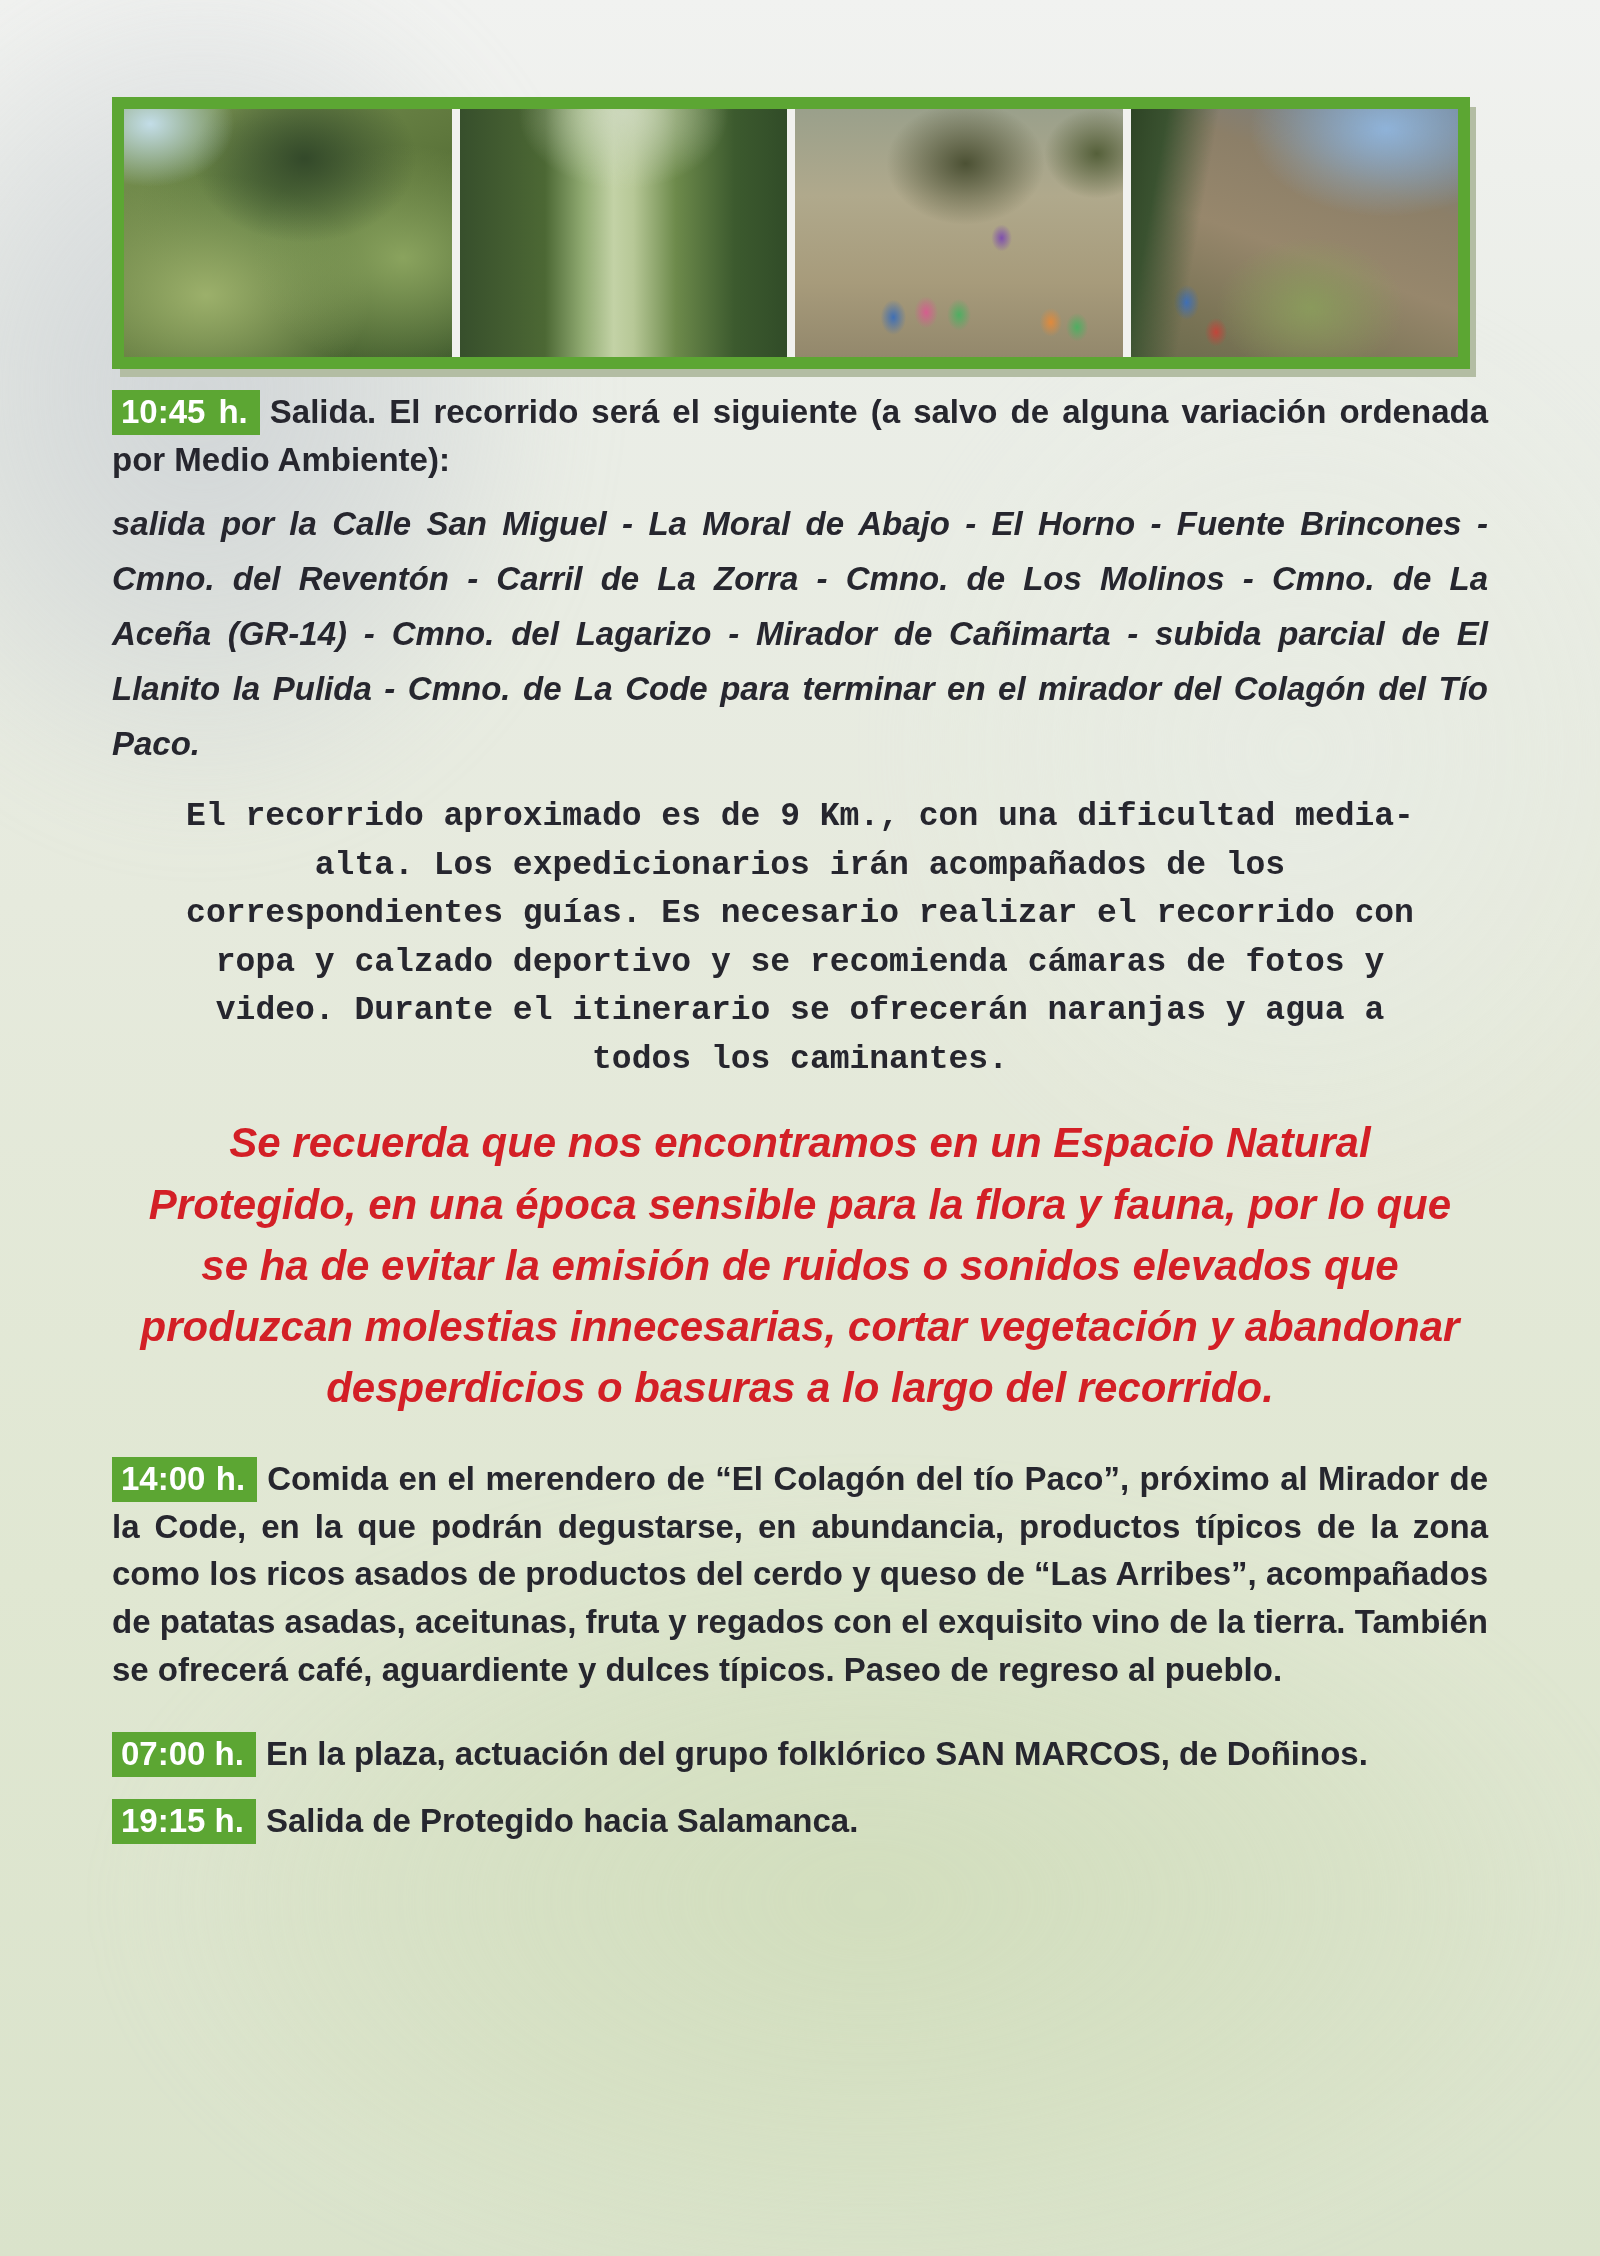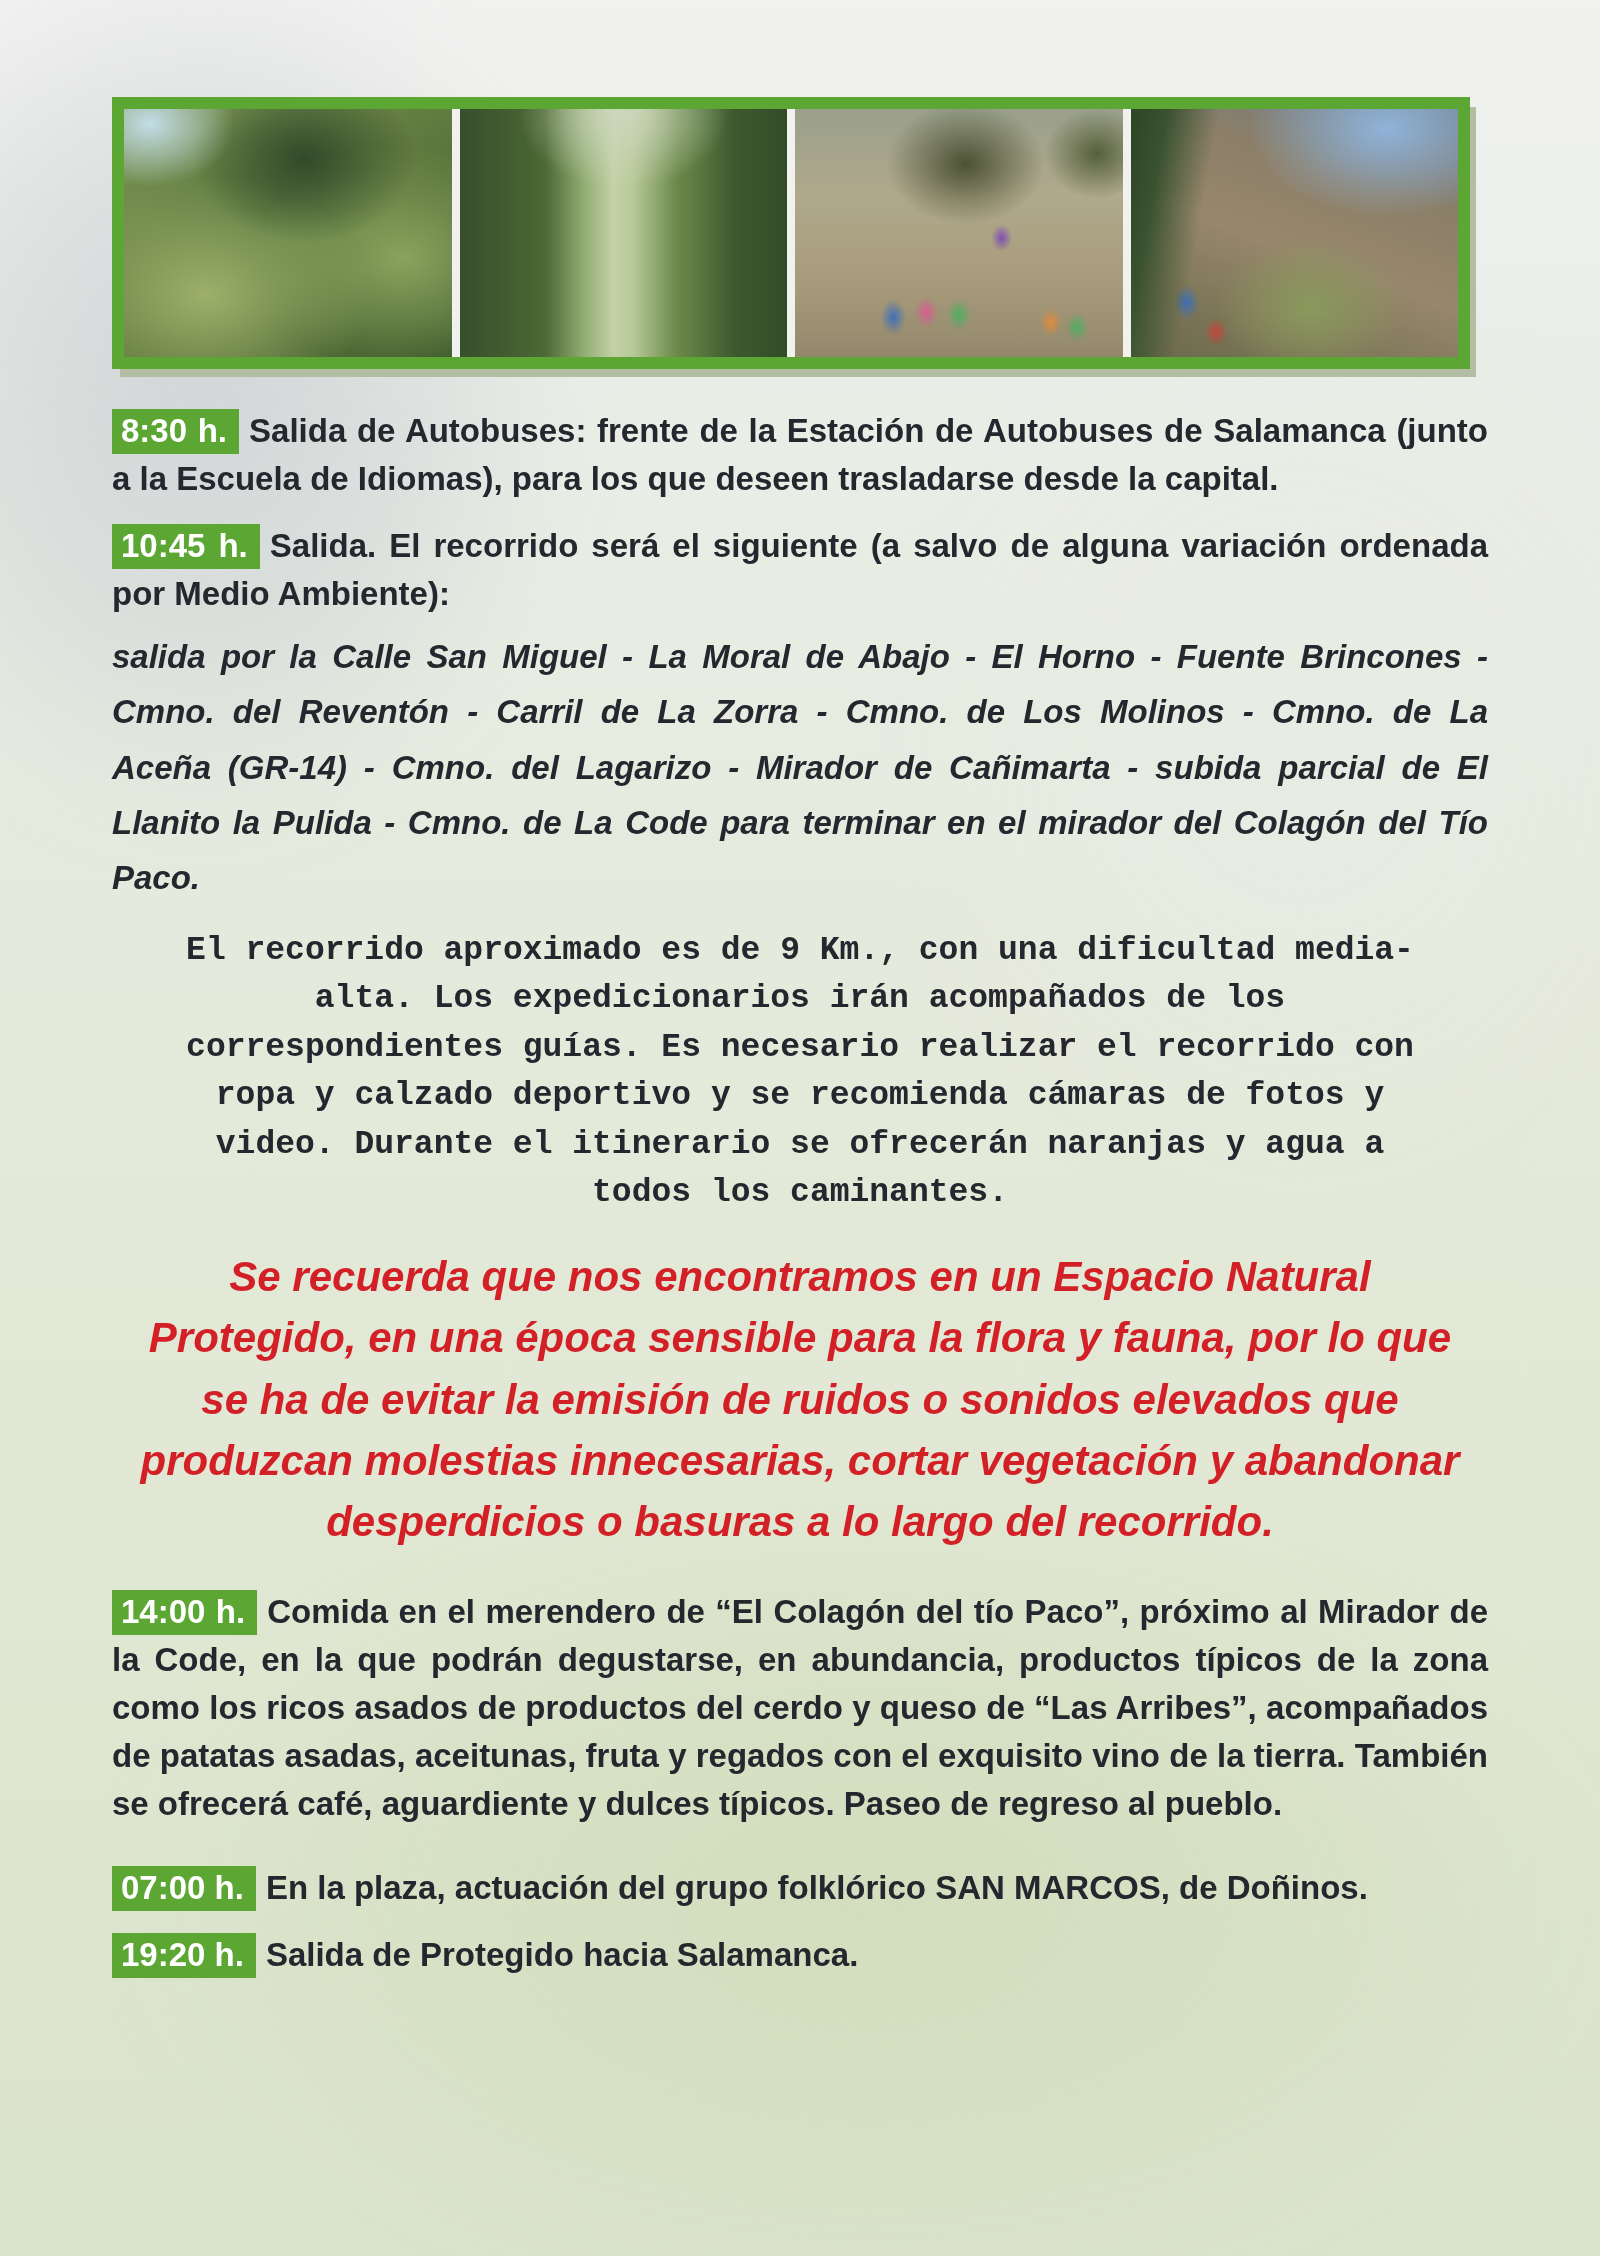--- a/index.html
+++ b/index.html
@@ -117,23 +117,20 @@
 <div class="content">
 
   <div class="photo-strip">
     <div class="photo p1" title="ladera boscosa del cañón"></div>
     <div class="photo p2" title="río entre laderas arboladas"></div>
     <div class="photo p3" title="senderistas subiendo una ladera seca"></div>
     <div class="photo p4" title="senderistas junto a un risco rocoso"></div>
   </div>
 
 
-  <p class="entry first">
-    <span class="badge">8:30 h.</span><span>Salida de Autobuses: frente de la Estación de Autobuses de Salamanca (junto a la Escuela de Idiomas), para los que deseen trasladarse desde la capital.</span>
-  </p>
 
 
   <p class="entry">
     <span class="badge">10:45 h.</span><span>Salida. El recorrido será el siguiente (a salvo de alguna variación ordenada por Medio Ambiente):</span>
   </p>
 
   <p class="route">salida por la Calle San Miguel - La Moral de Abajo - El Horno - Fuente Brincones - Cmno. del Reventón - Carril de La Zorra - Cmno. de Los Molinos - Cmno. de La Aceña (GR-14) - Cmno. del Lagarizo - Mirador de Cañimarta - subida parcial de El Llanito la Pulida - Cmno. de La Code para terminar en el mirador del Colagón del Tío Paco.</p>
 
   <p class="info">El recorrido aproximado es de 9 Km., con una dificultad media-alta. Los expedicionarios irán acompañados de los correspondientes guías. Es necesario realizar el recorrido con ropa y calzado deportivo y se recomienda cámaras de fotos y video. Durante el itinerario se ofrecerán naranjas y agua a todos los caminantes.</p>
 
@@ -141,16 +138,16 @@
 
   <p class="entry gap-lg">
     <span class="badge">14:00 h.</span><span>Comida en el merendero de “El Colagón del tío Paco”, próximo al Mirador de la Code, en la que podrán degustarse, en abundancia, productos típicos de la zona como los ricos asados de productos del cerdo y queso de “Las Arribes”, acompañados de patatas asadas, aceitunas, fruta y regados con el exquisito vino de la tierra. También se ofrecerá café, aguardiente y dulces típicos. Paseo de regreso al pueblo.</span>
   </p>
 
   <p class="entry gap-lg">
     <span class="badge">07:00 h.</span><span>En la plaza, actuación del grupo folklórico SAN MARCOS, de Doñinos.</span>
   </p>
 
   <p class="entry">
-    <span class="badge">19:20 h.</span><span>Salida de Protegido hacia Salamanca.</span>
+    <span class="badge">19:15 h.</span><span>Salida de Protegido hacia Salamanca.</span>
   </p>
 
 </div>
 
 </body></html>

